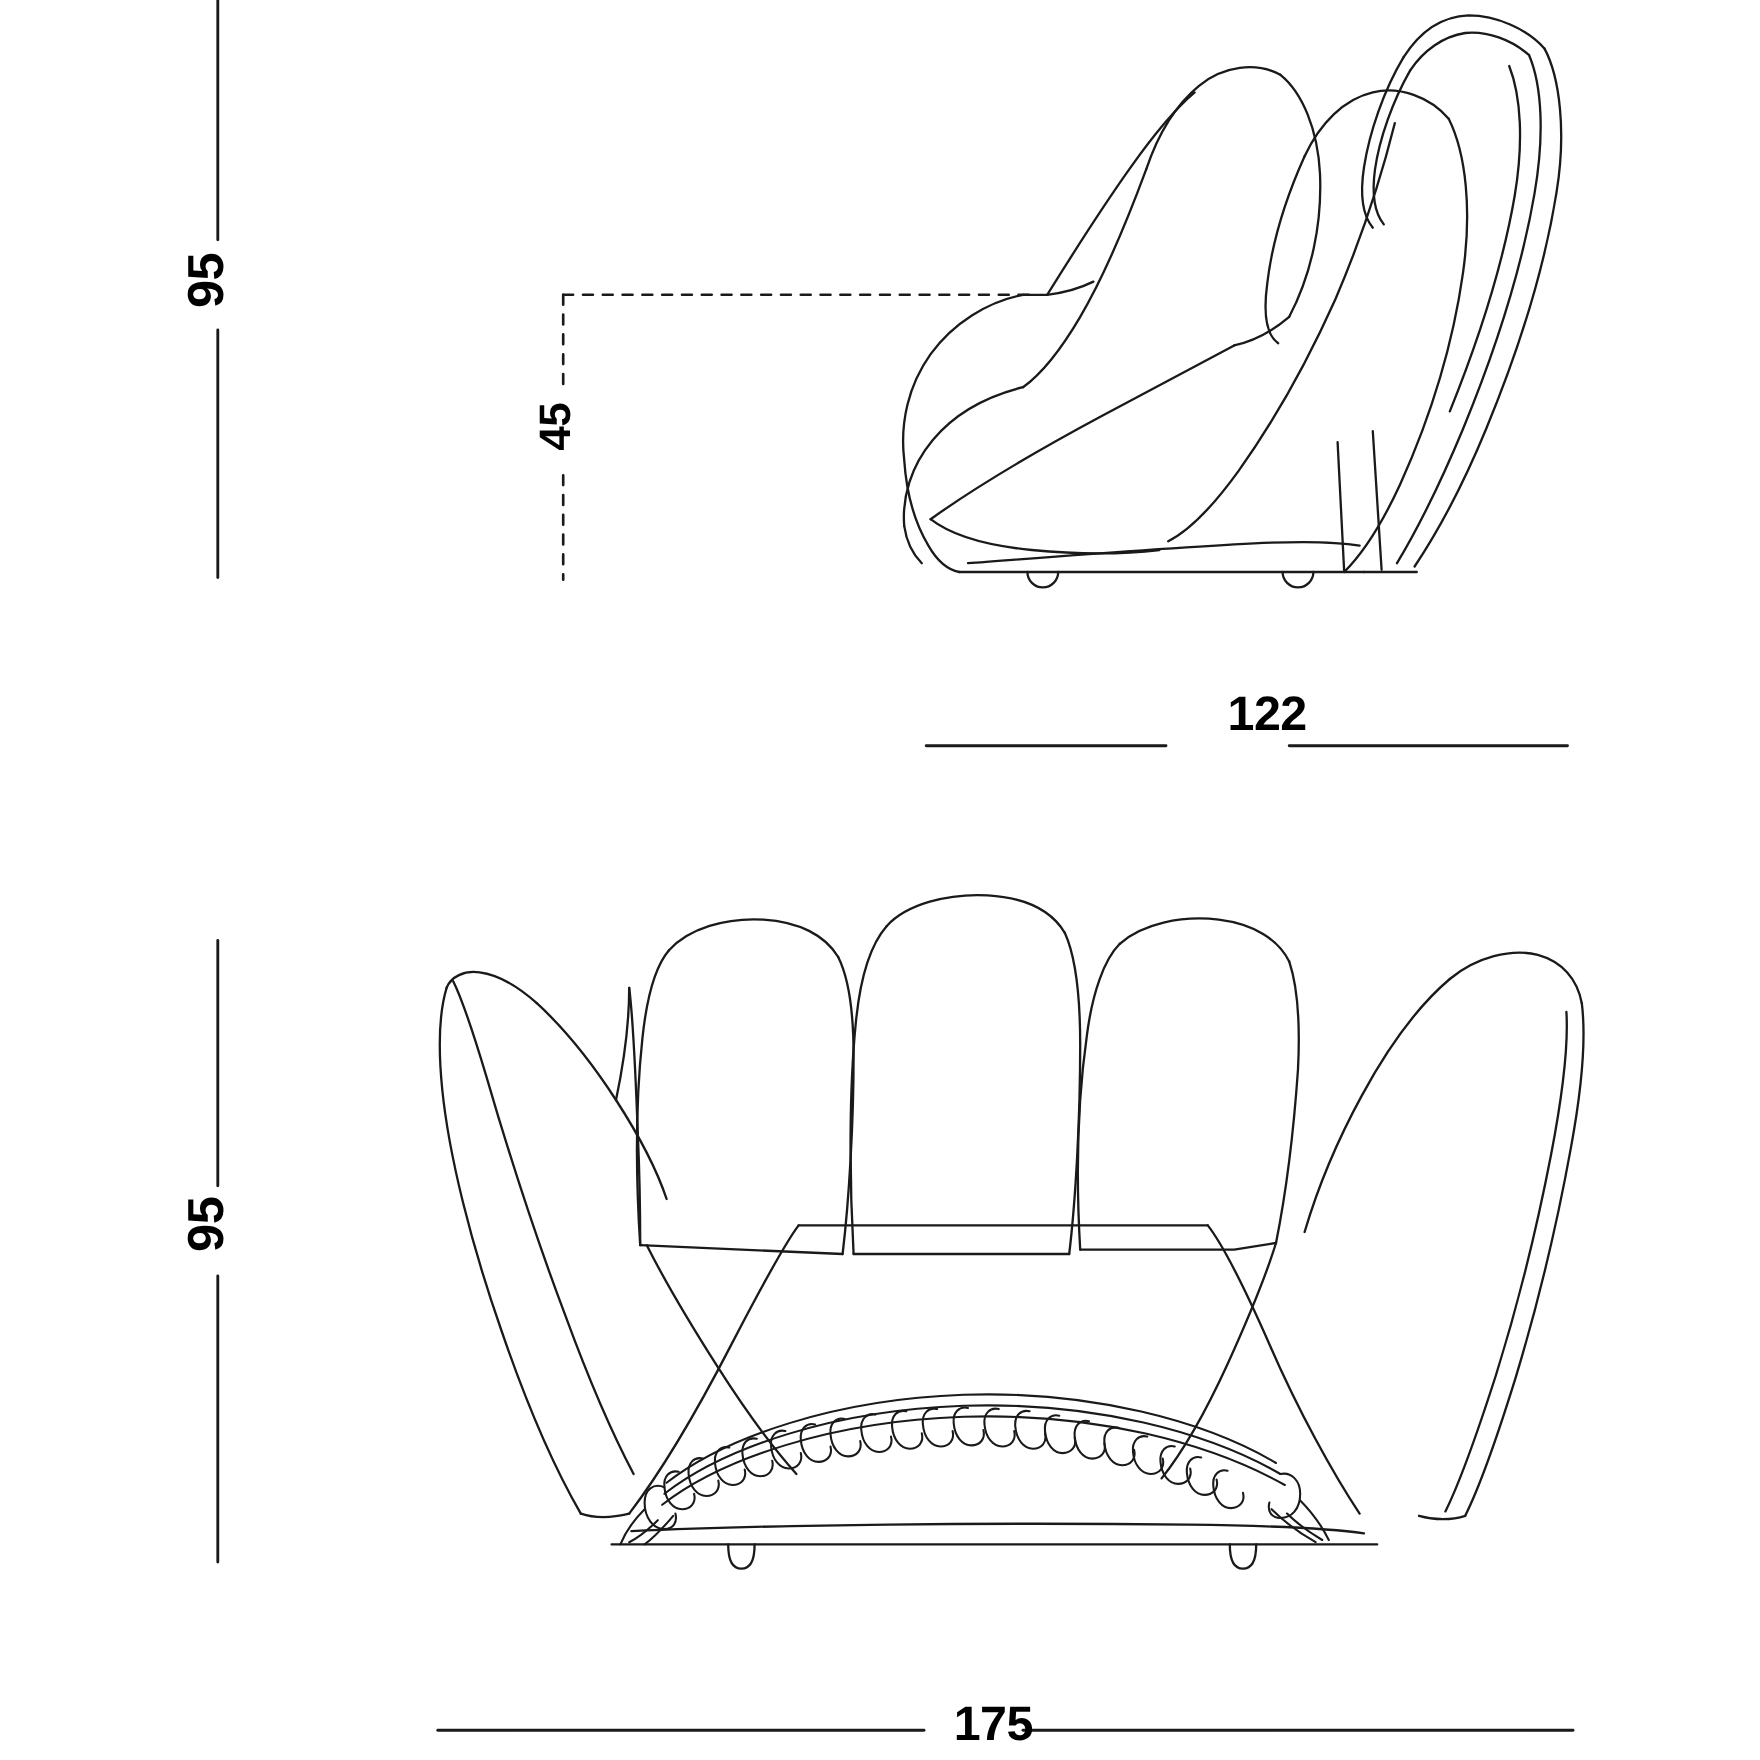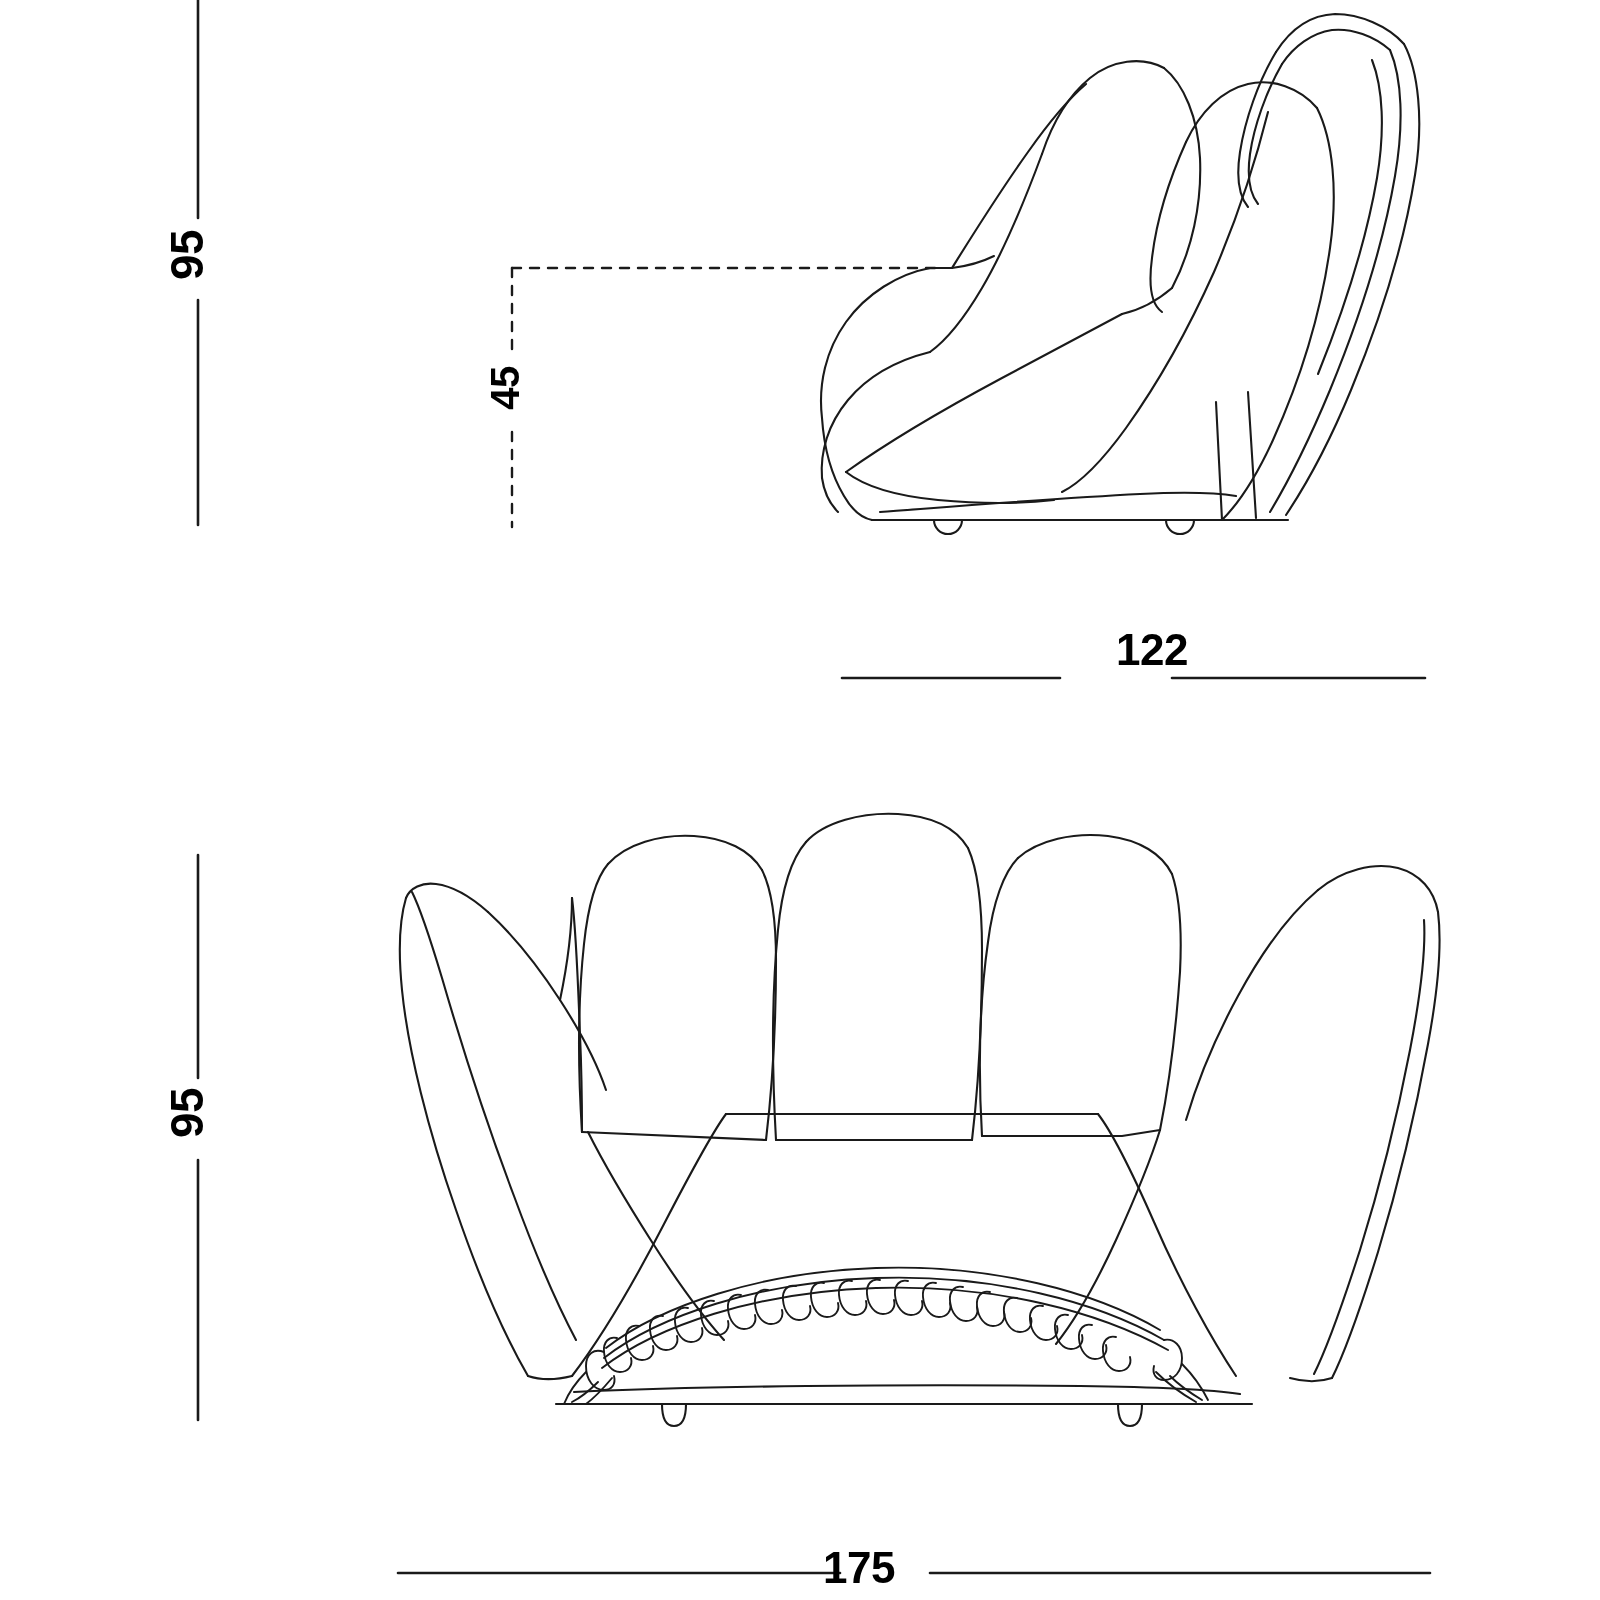--- a/index.html
+++ b/index.html
@@ -37,21 +37,21 @@
     user-select: none;
   }
   .dim-label.vert {
     transform-origin: 50% 50%;
     transform: rotate(-90deg);
   }
   .dim-95-top   { left: 162px; top: 232px;  font-size: 46px; }
   .dim-95-bot   { left: 162px; top: 1090px; font-size: 46px; }
   .dim-45       { left: 483px; top: 368px;  font-size: 40px; }
   .dim-122      { left: 1076px; top: 628px; font-size: 44px; margin-left: 40px; }
-  .dim-175      { left: 823px;  top: 1546px; font-size: 44px; }
+  .dim-175      { left: 867px;  top: 1546px; font-size: 44px; }
 </style>
 </head>
 <body>
 
 <div id="sheet">
 
   <svg class="layer" viewBox="0 0 1600 1600">
     <g fill="none" stroke="#1a1a1a" stroke-width="2.1" stroke-linejoin="round" stroke-linecap="round">
 
       <g>

